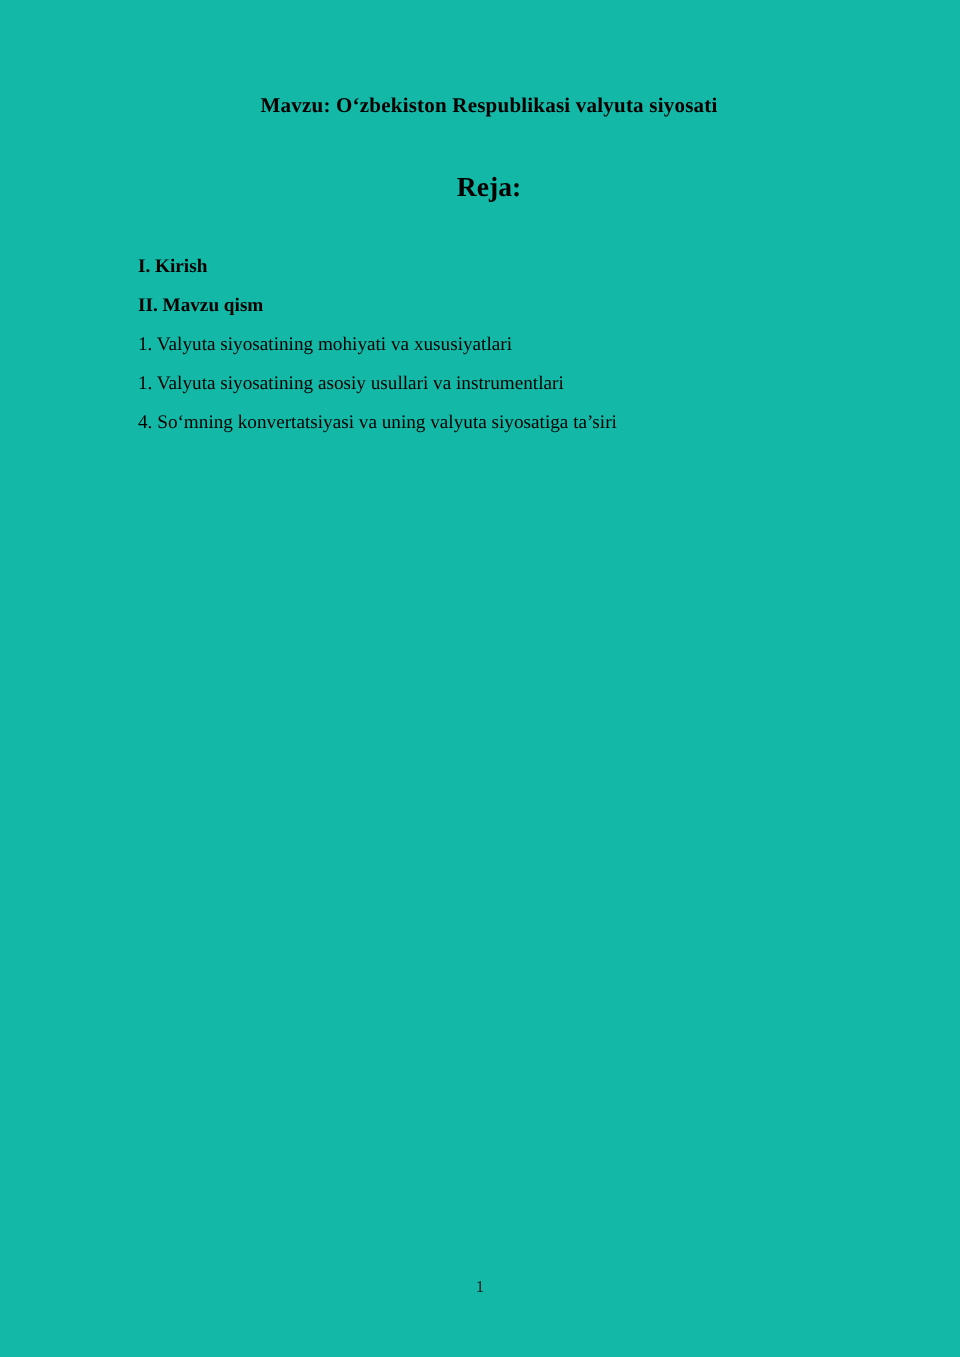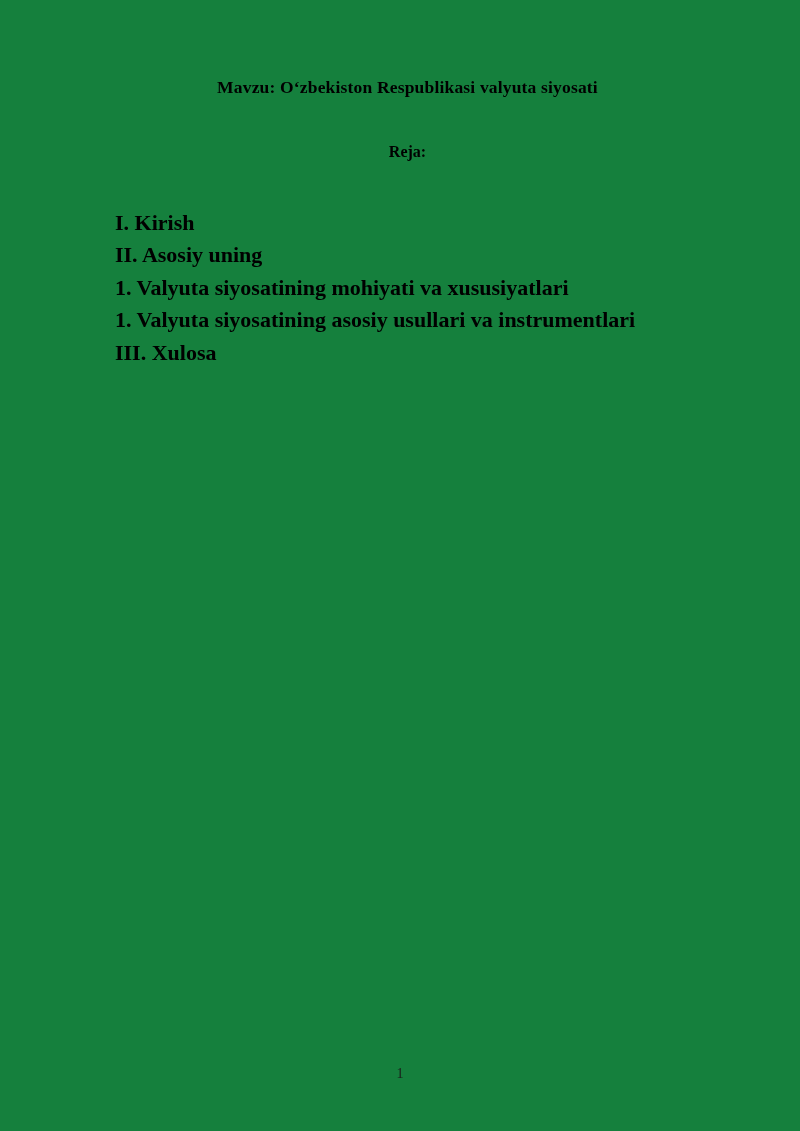--- a/index.html
+++ b/index.html
@@ -14,21 +14,21 @@
     color: #000000;
     position: relative;
     overflow: hidden;
     -webkit-font-smoothing: antialiased;
   }
 
   .page {
     position: relative;
     width: 800px;
     height: 1131px;
-    background: #15803d;
+    background: #14b8a6;
     box-sizing: border-box;
   }
 
   .content {
     position: absolute;
     left: 115px;
     top: 0;
     width: 585px;
   }
 
@@ -42,55 +42,55 @@
     position: absolute;
     left: 0;
     top: 79px;
     width: 585px;
     letter-spacing: 0.01em;
   }
 
   .reja-heading {
     text-align: center;
     font-weight: bold;
-    font-size: 16px;
+    font-size: 23px;
     line-height: 1;
     margin: 0;
     padding: 0;
     position: absolute;
     left: 0;
     top: 144px;
     width: 585px;
   }
 
   .toc {
     position: absolute;
     left: 0;
     top: 207px;
     width: 600px;
     list-style: none;
     margin: 0;
     padding: 0;
   }
 
   .toc-line {
-    font-size: 22px;
+    font-size: 16px;
     line-height: 32.4px;
     height: 32.4px;
     white-space: nowrap;
     margin: 0;
     padding: 0;
   }
 
   .toc-line.bold {
     font-weight: bold;
   }
 
   .toc-line.normal {
-    font-weight: bold;
+    font-weight: normal;
   }
 
   .page-number {
     position: absolute;
     left: 0;
     top: 1067px;
     width: 800px;
     text-align: center;
     font-size: 14px;
     line-height: 1;
@@ -104,23 +104,23 @@
 <div class="page">
 
   <div class="content">
 
     <h1 class="doc-title">Mavzu: Oʻzbekiston Respublikasi valyuta siyosati</h1>
 
     <h2 class="reja-heading">Reja:</h2>
 
     <ul class="toc" id="toc-list">
         <li class="toc-line bold">I. Kirish</li>
-        <li class="toc-line bold">II. Asosiy uning</li>
+        <li class="toc-line bold">II. Mavzu qism</li>
         <li class="toc-line normal">1. Valyuta siyosatining mohiyati va xususiyatlari</li>
         <li class="toc-line normal">1. Valyuta siyosatining asosiy usullari va instrumentlari</li>
-        <li class="toc-line bold">III. Xulosa</li>
+        <li class="toc-line normal">4. Soʻmning konvertatsiyasi va uning valyuta siyosatiga ta’siri</li>
       </ul>
 
   </div>
 
   <div class="page-number">1</div>
 
 </div>
 
 </body></html>

